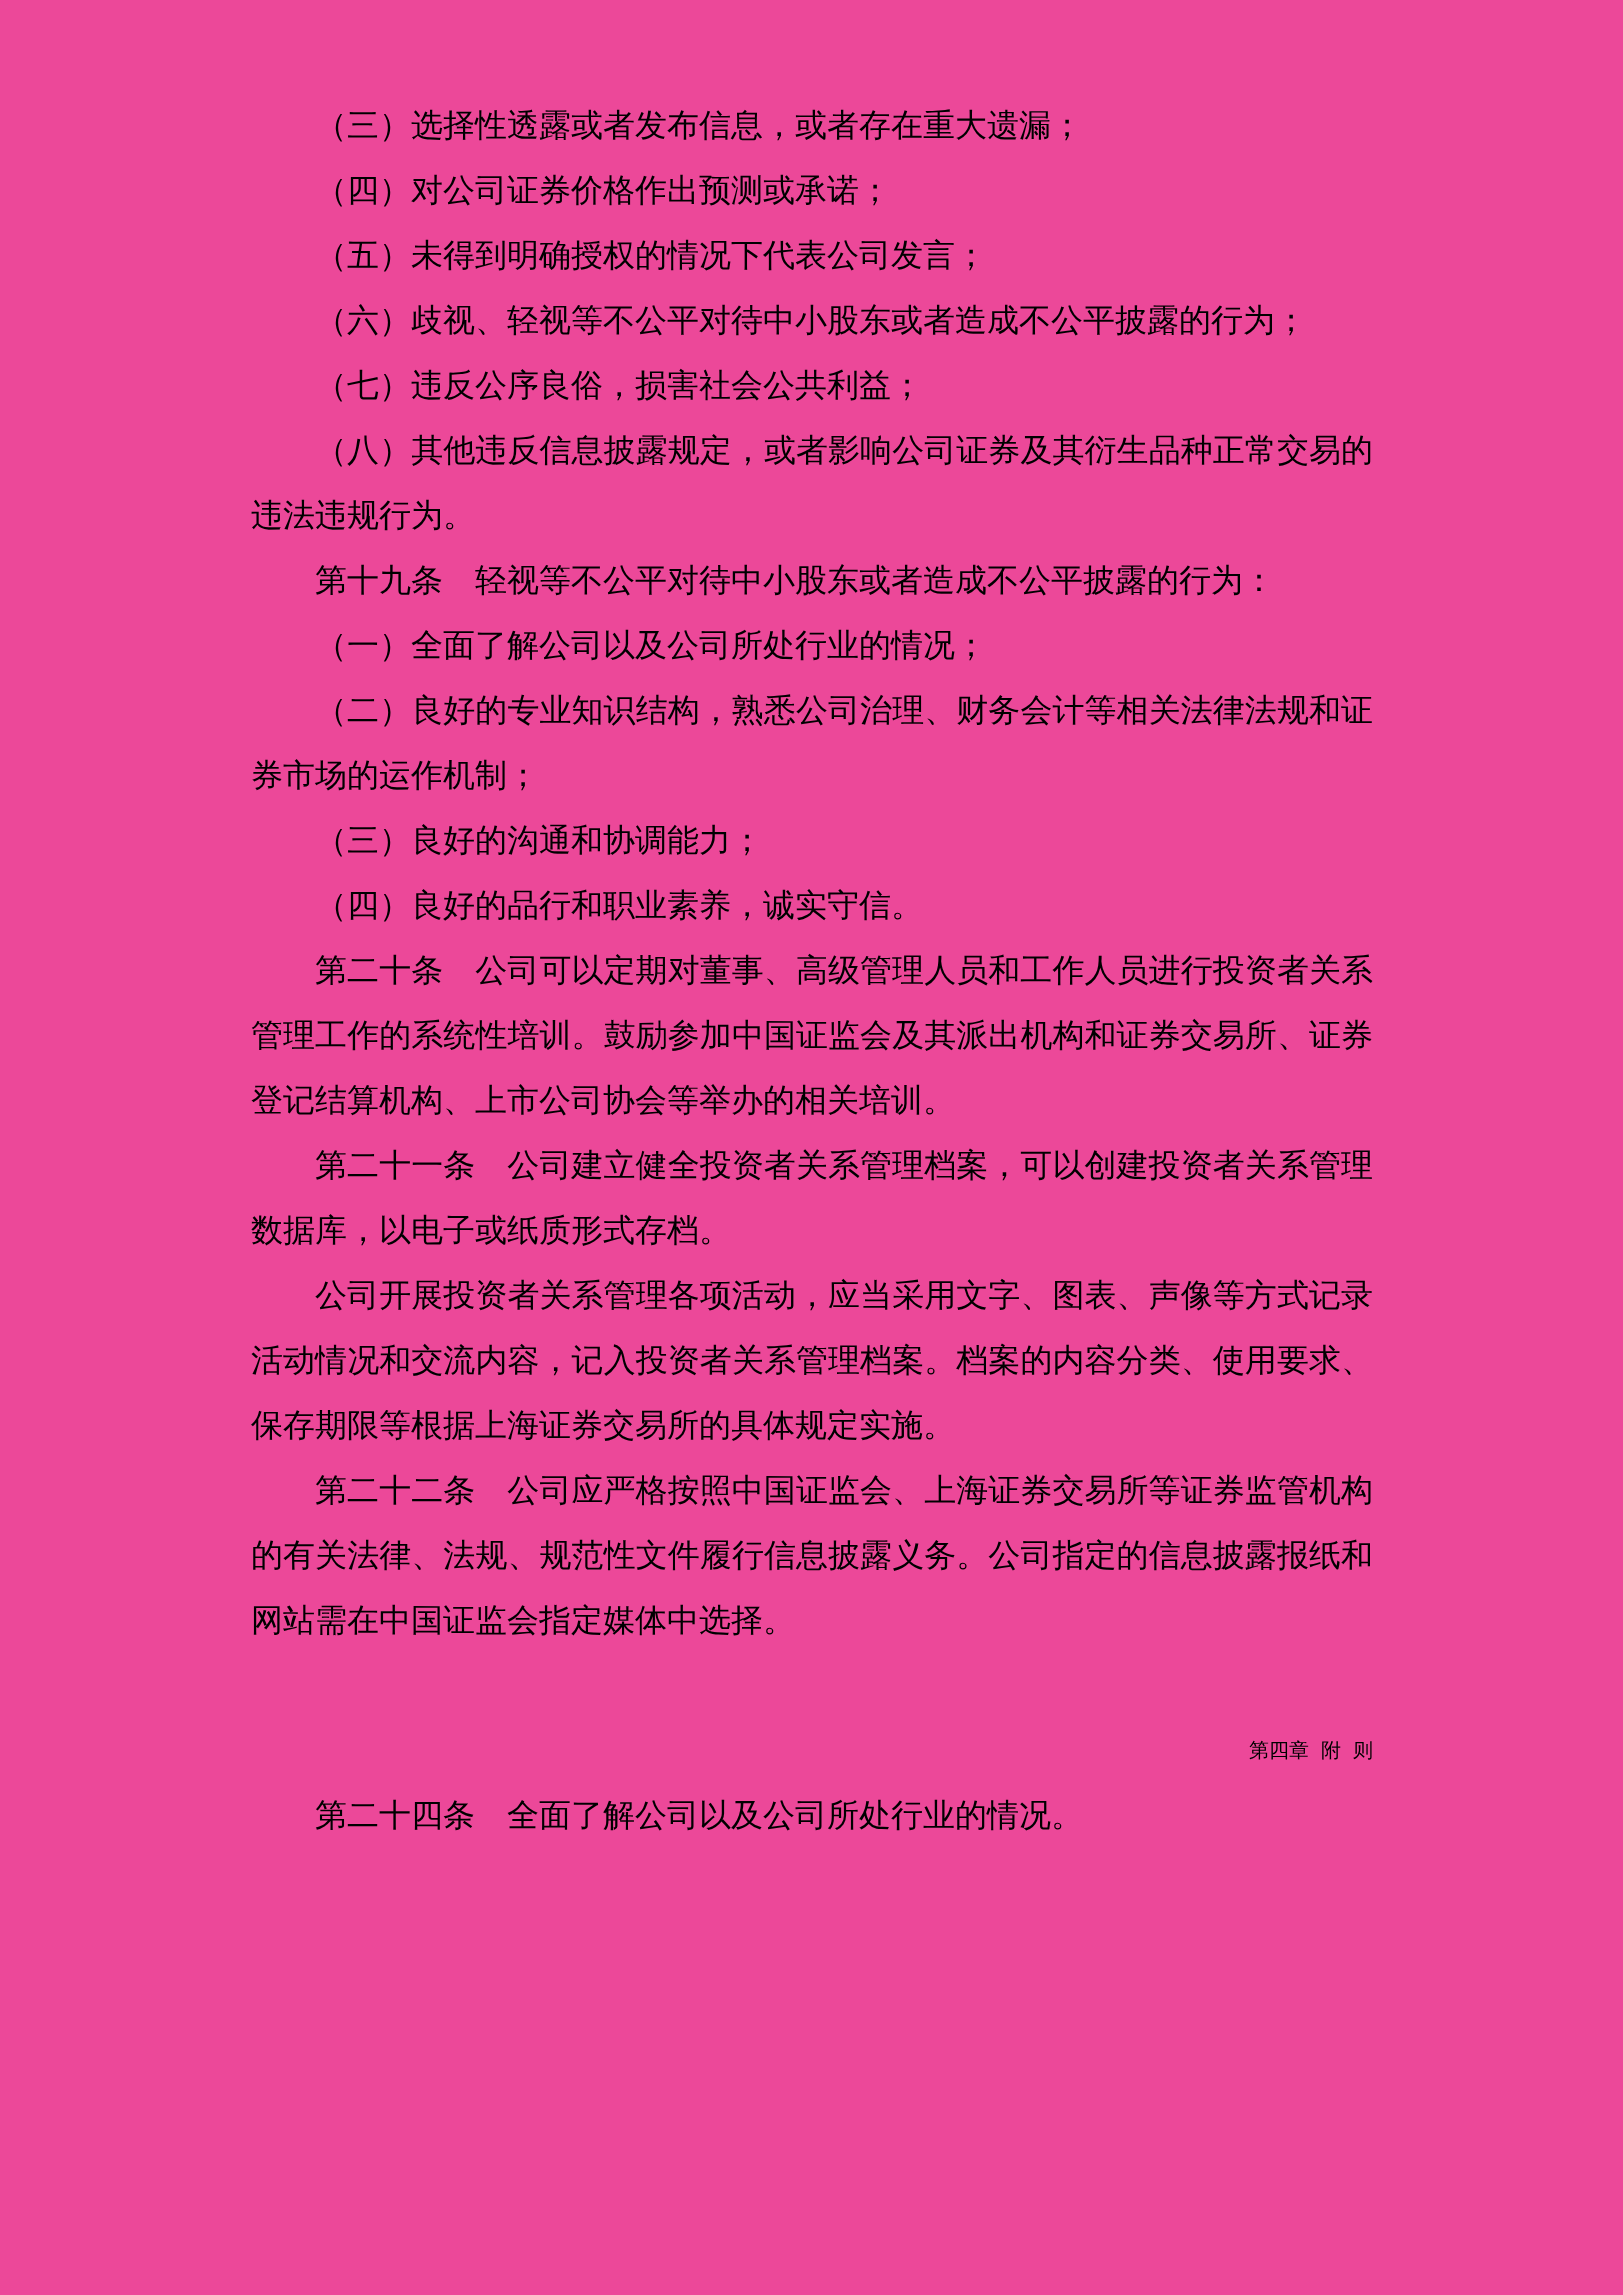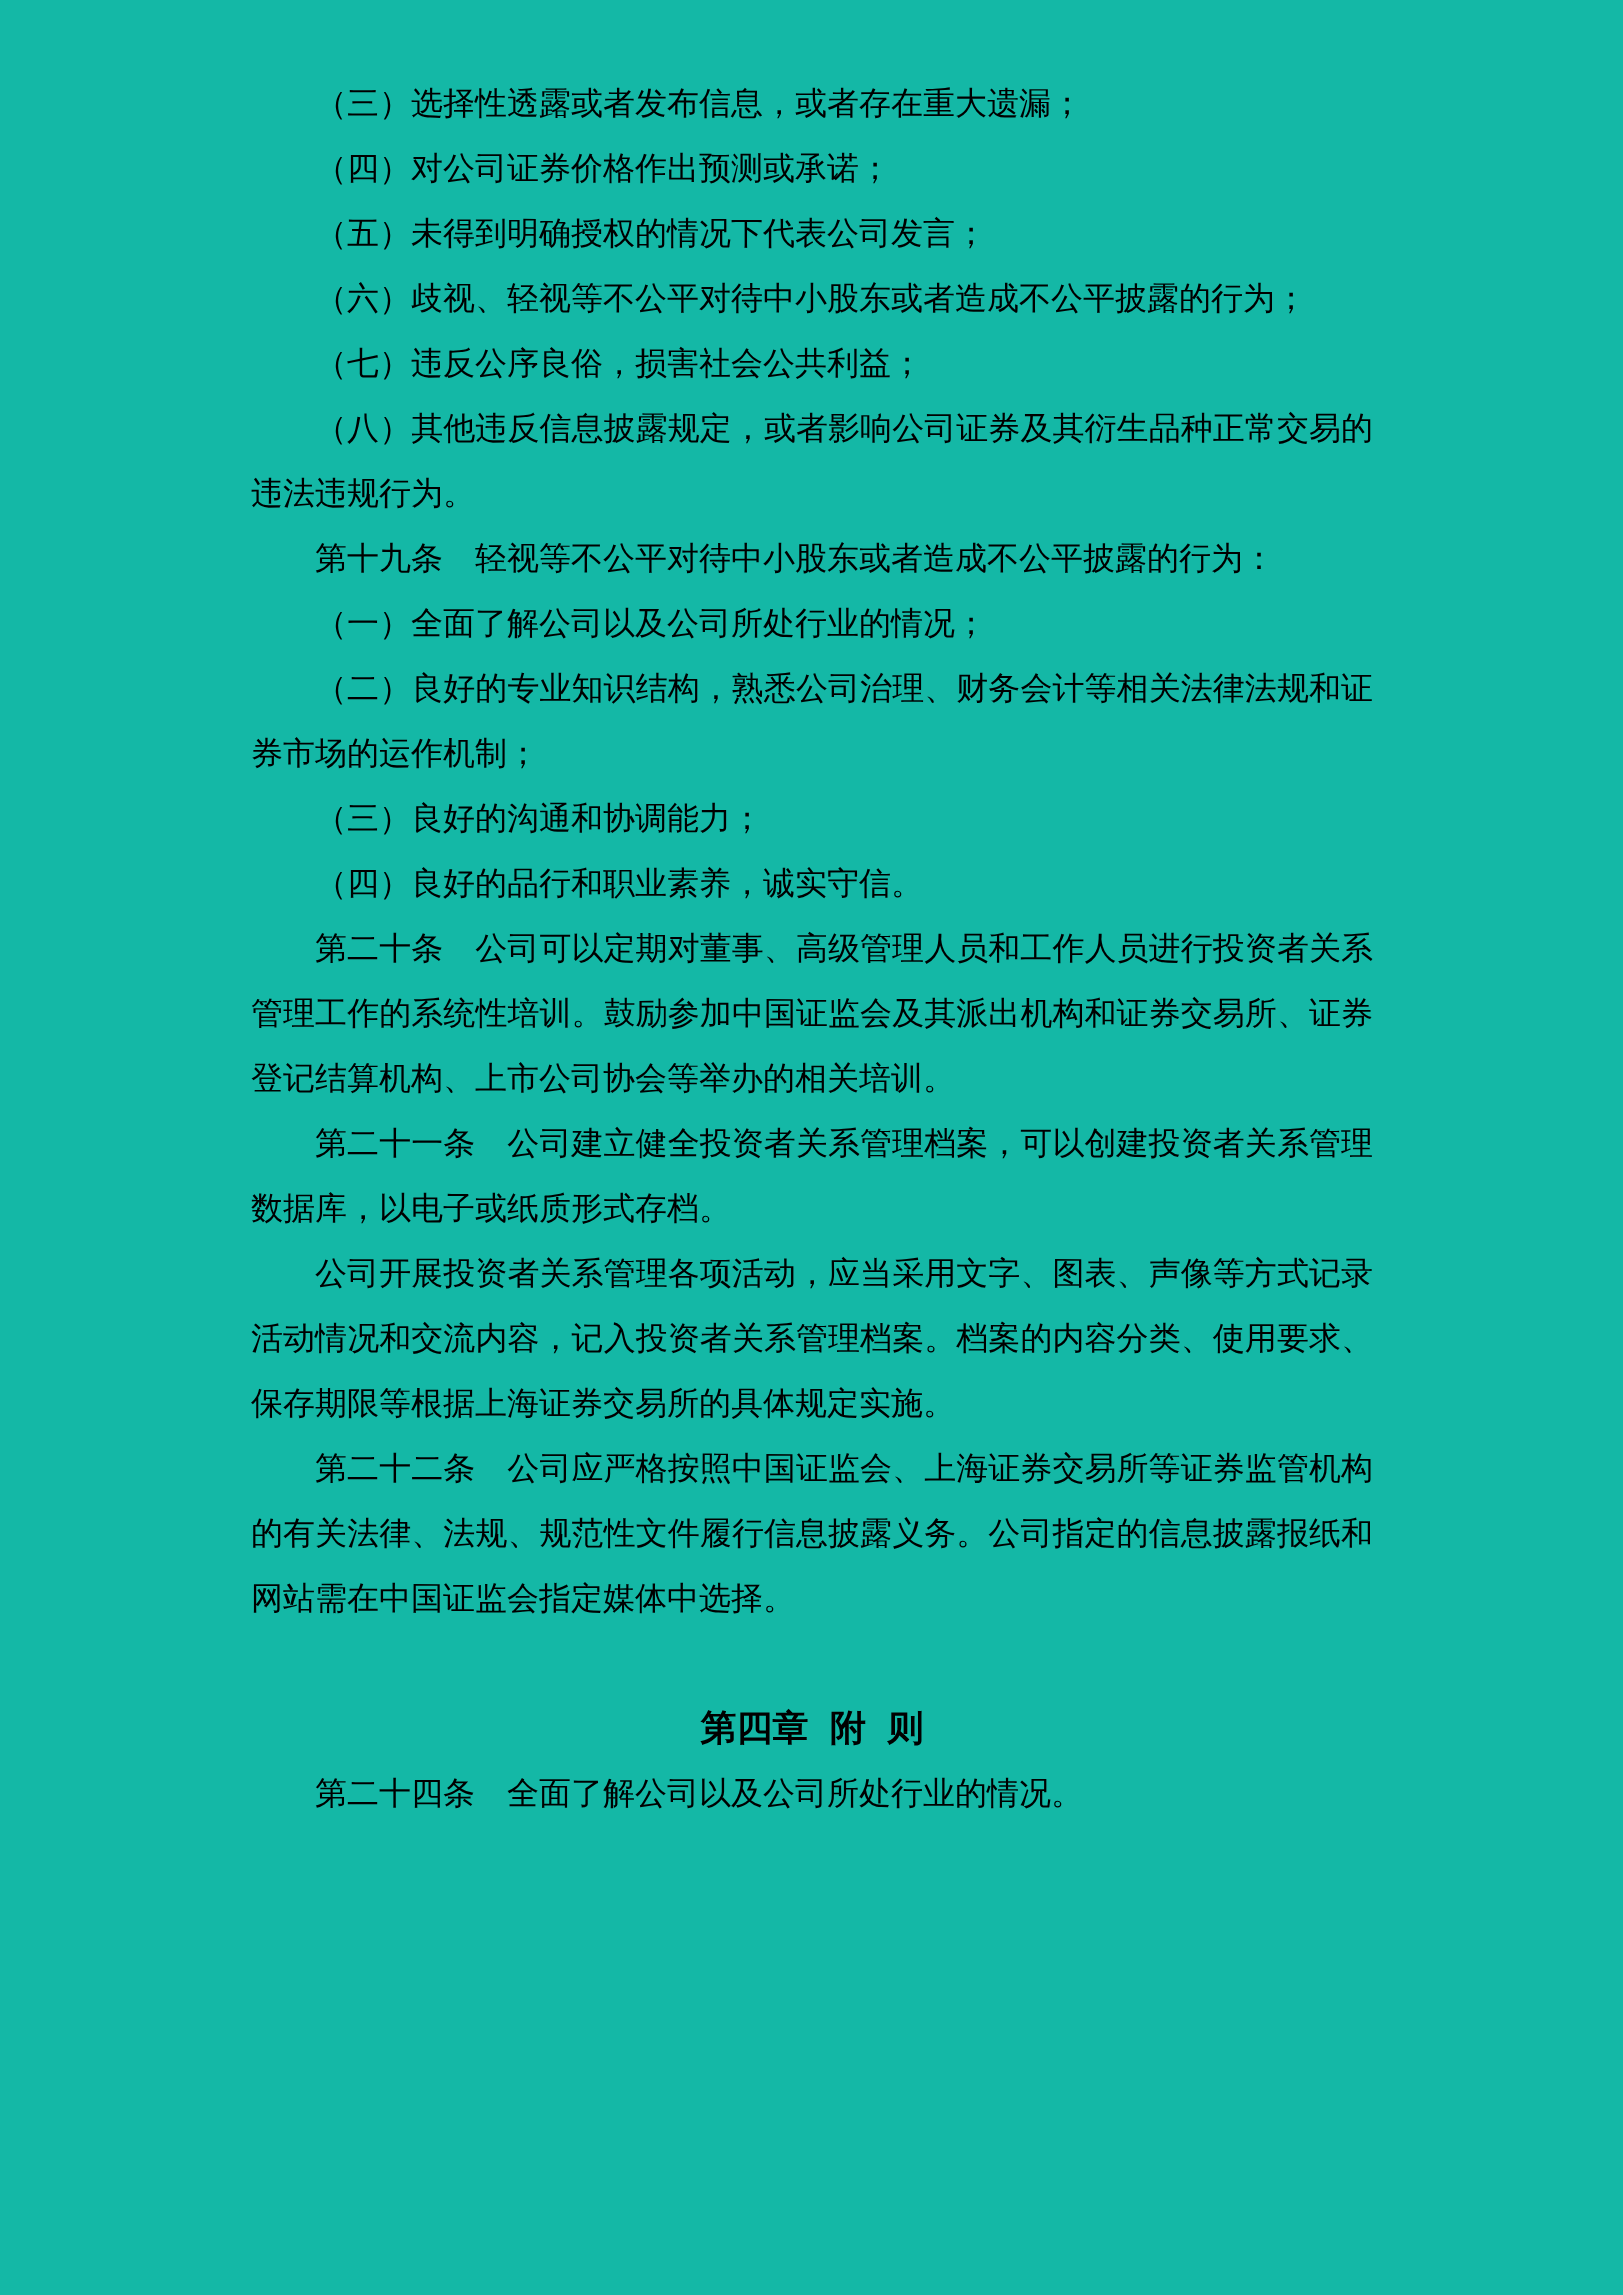--- a/index.html
+++ b/index.html
@@ -12,46 +12,46 @@
     height: 2295px;
     position: relative;
     font-family: "Liberation Serif", "DejaVu Serif", serif;
     color: #000000;
     overflow: hidden;
   }
   .page {
     box-sizing: border-box;
     width: 1623px;
     height: 2295px;
-    padding: 71px 251px 0 251px;
-    background: #14b8a6;
+    padding: 93px 251px 0 251px;
+    background: #ec4899;
   }
   .doc-body {
     width: 1122px; 
     font-size: 32px;
     line-height: 65px;
     text-align: justify;
     line-break: strict;
   }
   p.para {
     margin: 0;
     padding: 0;
     text-indent: 2em;
   }
   .art-num {
     font-weight: normal;
     margin-right: 1em;
   }
   h2.chapter {
     margin: 65px 0 0 0;
     padding: 0;
-    font-size: 36px;
+    font-size: 20px;
     line-height: 65px;
-    font-weight: bold;
-    text-align: center;
+    font-weight: normal;
+    text-align: right;
     text-indent: 0;
     word-spacing: 0.35em;
   }
 </style>
 </head>
 <body>
 
 <div class="page">
   <div class="doc-body">
 

